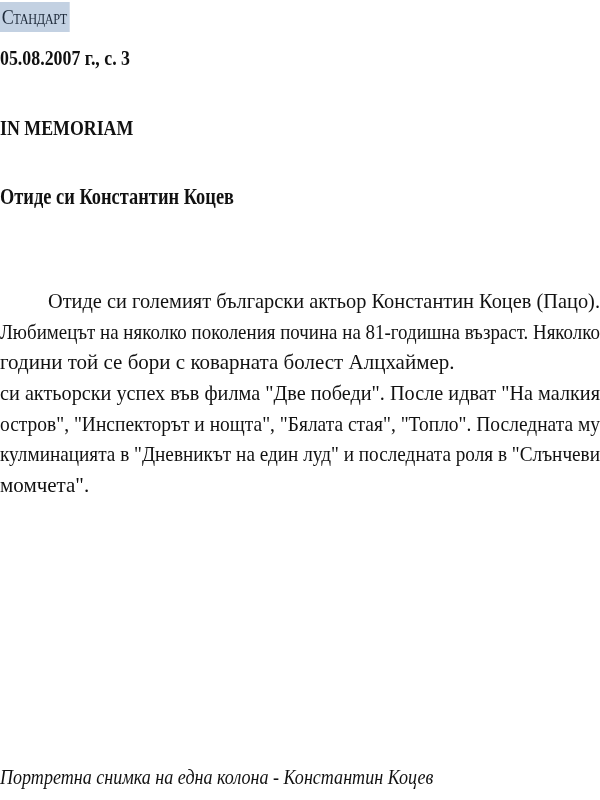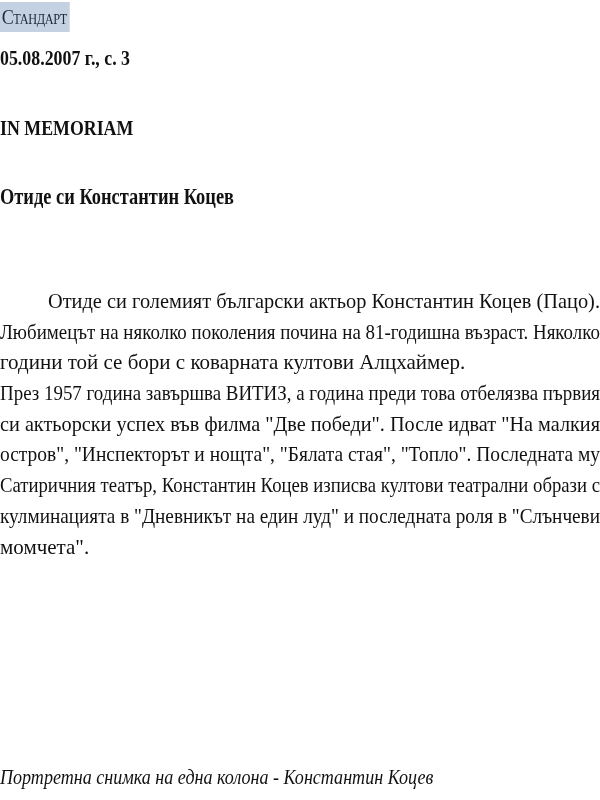--- a/index.html
+++ b/index.html
@@ -116,24 +116,22 @@
 <div class="page">
   <div class="source">Стандарт</div>
   <div class="date">05.08.2007 г., с. 3</div>
   <div class="rubric">IN MEMORIAM</div>
   <div class="headline">Отиде си Константин Коцев</div>
 
   <div class="body-text">
 
     <span class="line indent" style="transform:scaleX(1)"><span class="line-inner" style="transform: scaleX(0.969883); transform-origin: left center; width: 103.105%;">Отиде си големият български актьор Константин Коцев (Пацо).</span></span>
     <span class="line"><span class="line-inner" style="transform: scaleX(0.901853); transform-origin: left center; width: 110.883%;">Любимецът на няколко поколения почина на 81-годишна възраст. Няколко</span></span>
-    <span class="line last"><span class="line-inner">години той се бори с коварната култови Алцхаймер.</span></span>
+    <span class="line last"><span class="line-inner">години той се бори с коварната болест Алцхаймер.</span></span>
 
-    <span class="line"><span class="line-inner" style="transform: scaleX(0.90126); transform-origin: left center; width: 110.956%;">През 1957 година завършва ВИТИЗ, а година преди това отбелязва първия</span></span>
     <span class="line"><span class="line-inner" style="transform: scaleX(0.963928); transform-origin: left center; width: 103.742%;">си актьорски успех във филма "Две победи". После идват "На малкия</span></span>
     <span class="line"><span class="line-inner" style="transform: scaleX(0.926708); transform-origin: left center; width: 107.909%;">остров", "Инспекторът и нощта", "Бялата стая", "Топло". Последната му</span></span>
-    <span class="line"><span class="line-inner" style="transform: scaleX(0.891324); transform-origin: left center; width: 112.193%;">Сатиричния театър, Константин Коцев изписва култови театрални образи с</span></span>
     <span class="line"><span class="line-inner" style="transform: scaleX(0.916184); transform-origin: left center; width: 109.148%;">кулминацията в "Дневникът на един луд" и последната роля в "Слънчеви</span></span>
     <span class="line last"><span class="line-inner">момчета".</span></span>
   </div>
 
   <div class="caption">Портретна снимка на една колона - Константин Коцев</div>
 </div>
 
 </body></html>

